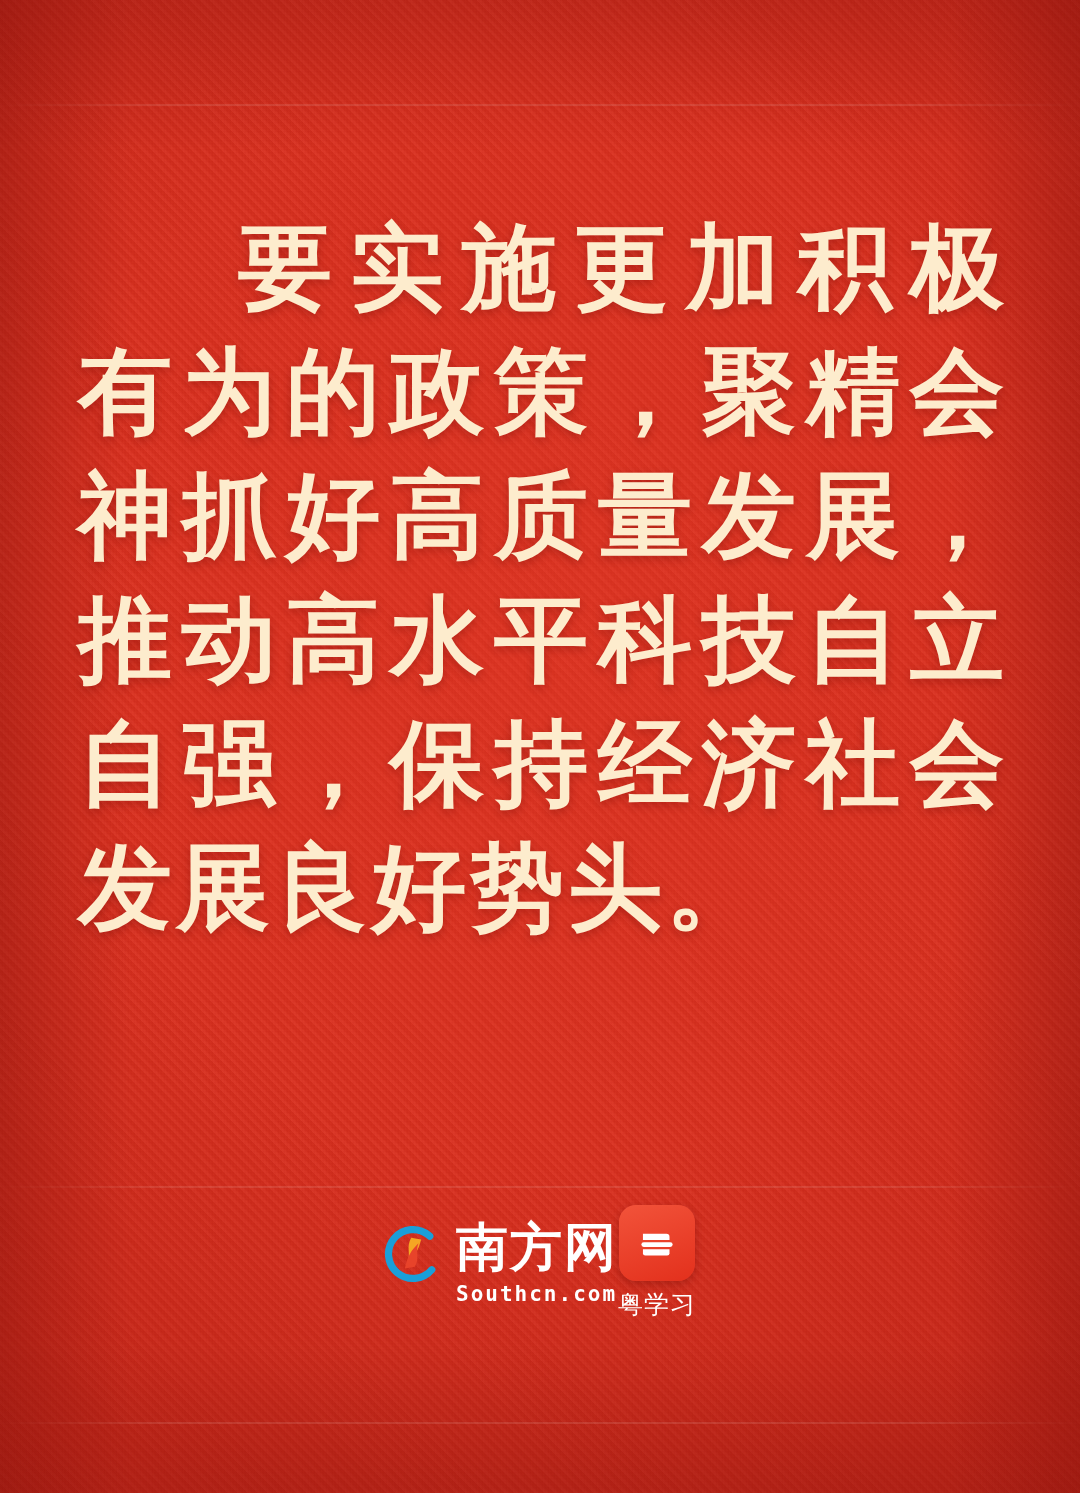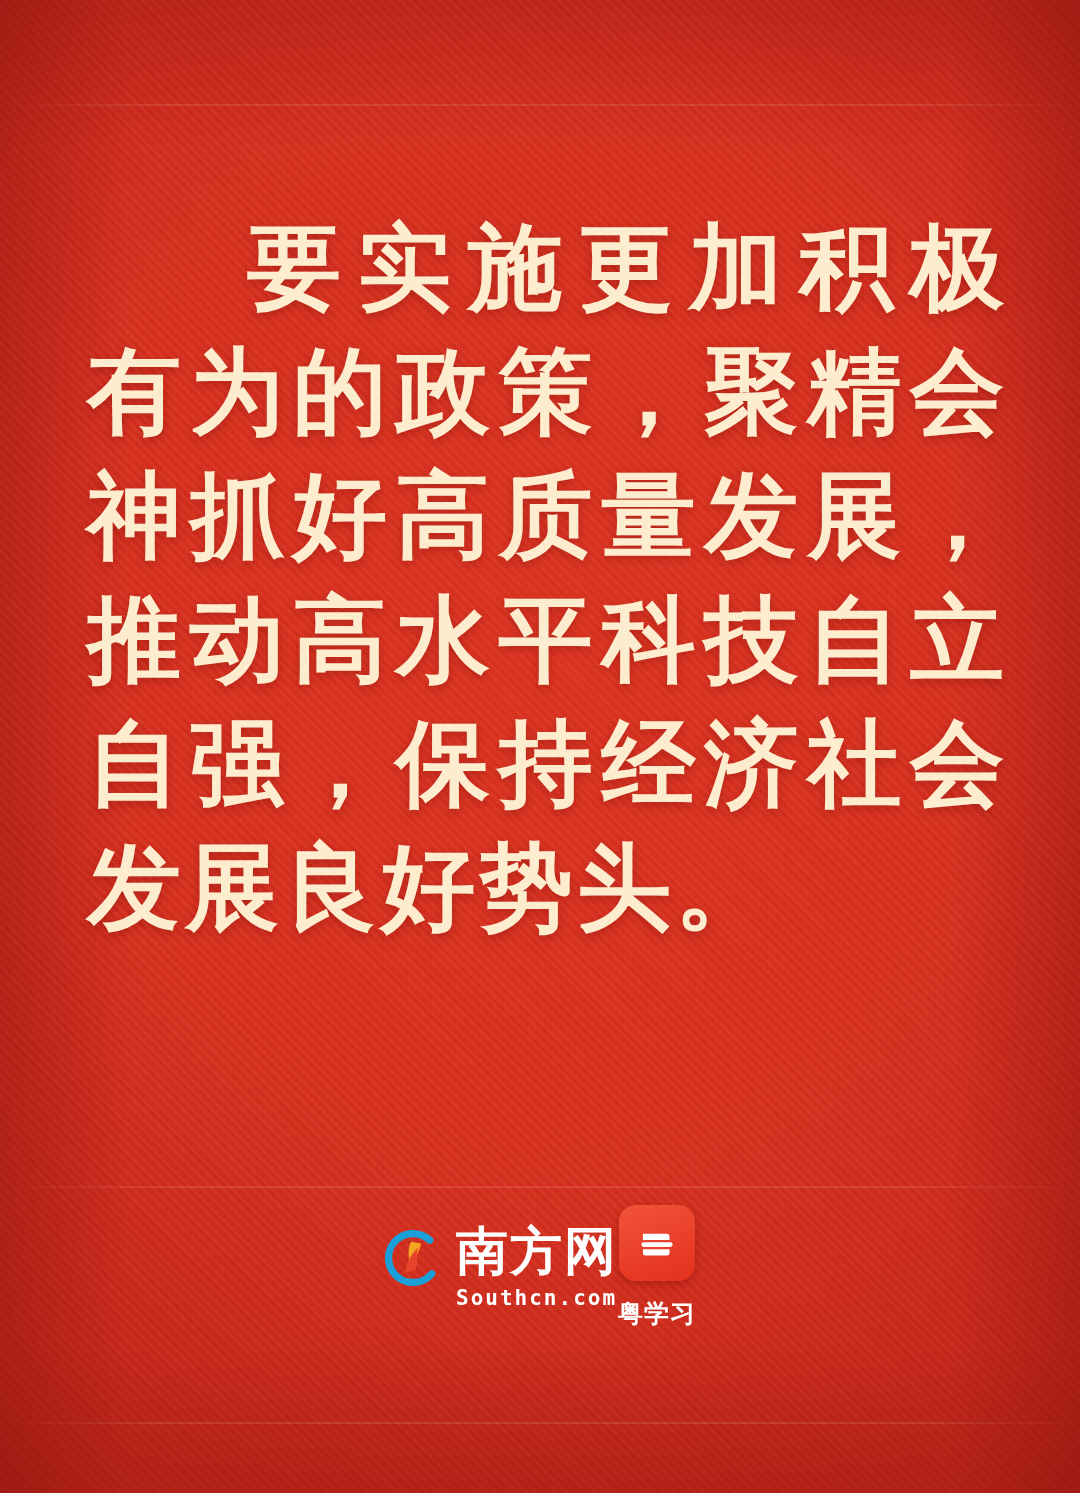--- a/index.html
+++ b/index.html
@@ -90,21 +90,20 @@
     top: 206px;
     color: #fdeccd;
     font-size: 94px;
     line-height: 1.32;
     letter-spacing: 4px;
     font-weight: 700;
     text-indent: 160px;
     text-align: justify;
     text-shadow: 0 3px 10px rgba(110,10,6,0.35);
     font-family: Liberation Sans, sans-serif;
-    margin-left: 9px;
   }
 
   .attribution {
     position: absolute;
     right: 84px;
     top: 975px;
     color: #fbe3bc;
     font-size: 36px;
     letter-spacing: 3px;
     font-weight: 600;
@@ -172,23 +171,23 @@
   .brand-yuexuexi .tilemark {
     position: absolute;
     inset: 0;
     display: flex;
     align-items: center;
     justify-content: center;
   }
   .brand-yuexuexi .label {
     color: #ffffff;
     font-size: 25px;
-    font-weight: 700;
+    font-weight: 400;
     letter-spacing: 1px;
-    margin-top: 16px;
+    margin-top: 7px;
     font-family: "DejaVu Serif", "Liberation Serif", serif;
   }
 </style>
 </head>
 <body>
 
 <div id="poster">
 
   <div class="texture-weave"></div>
   <div class="texture-diag"></div>

